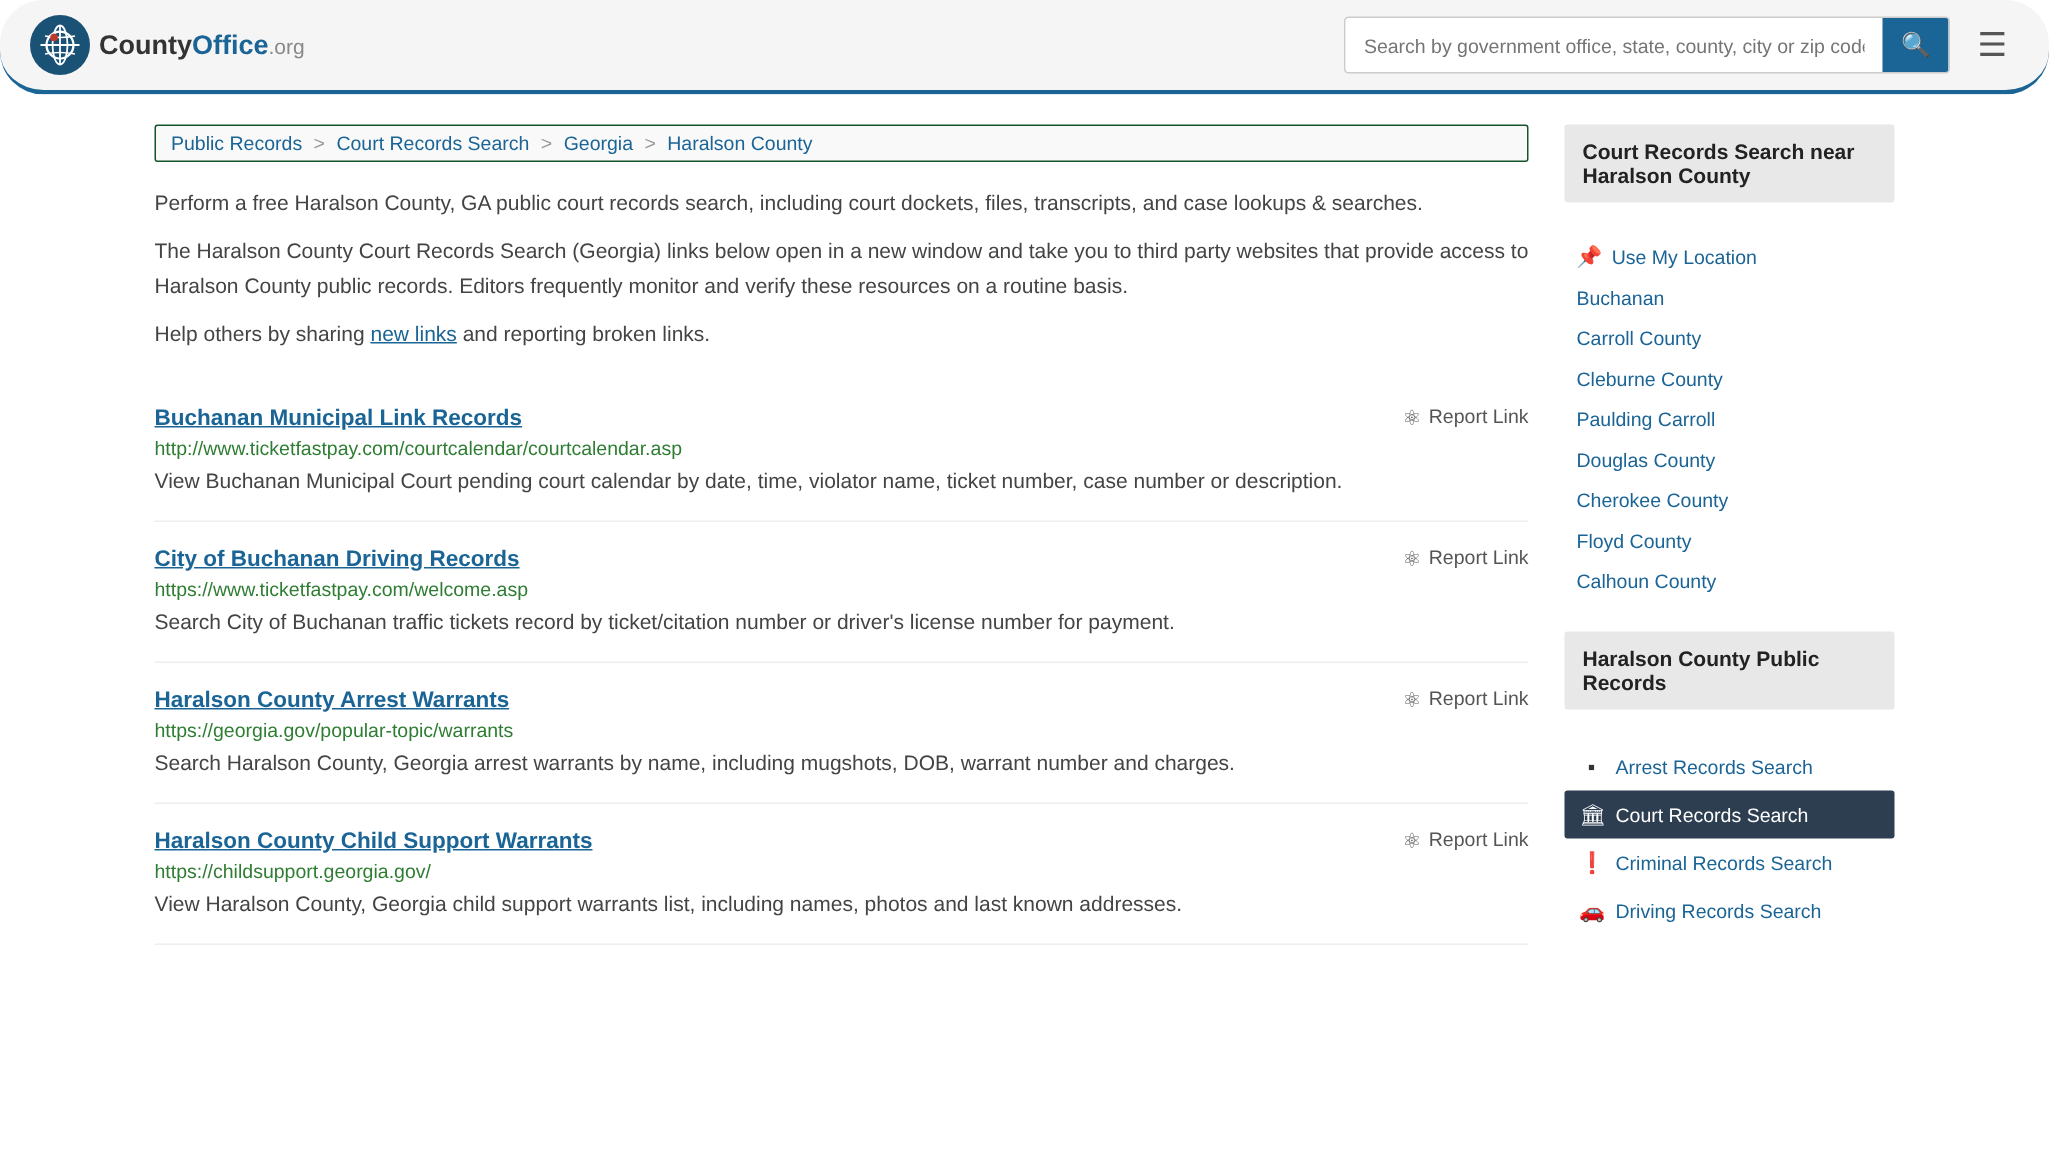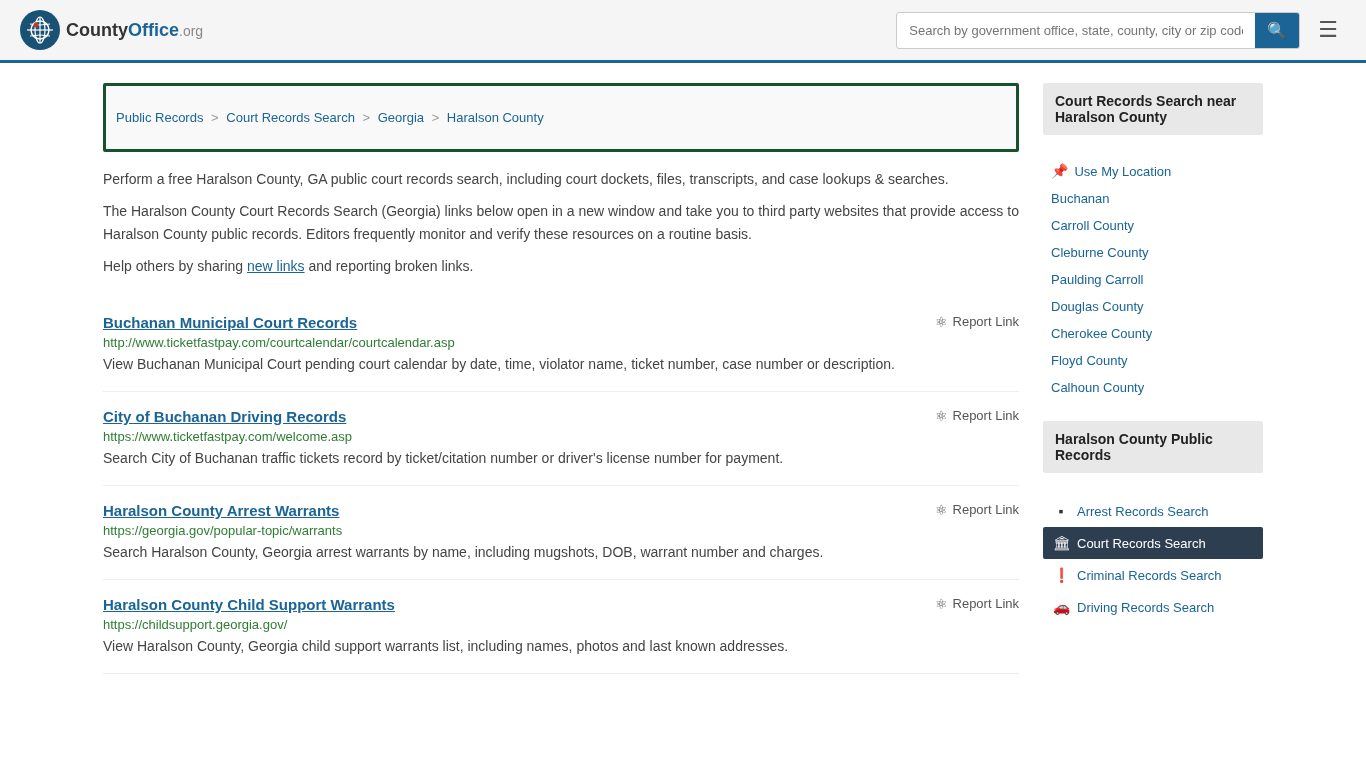--- a/index.html
+++ b/index.html
@@ -6,20 +6,21 @@
     body { font-family: Arial, sans-serif; font-size: 14px; color: #333; background: #fff; }
 
     
     .header {
       background: #f5f5f5;
       border-bottom: 3px solid #1a6496;
       padding: 10px 20px;
       display: flex;
       align-items: center;
       justify-content: space-between;
+      border-radius: 29px;
     }
     .logo-area {
       display: flex;
       align-items: center;
       gap: 6px;
     }
     .logo-circle {
       width: 40px;
       height: 40px;
       background: #1a5276;
@@ -92,23 +93,23 @@
     .page-title {
       font-size: 22px;
       font-weight: bold;
       color: #222;
       margin-bottom: 14px;
     }
     .breadcrumb {
       font-size: 13px;
       color: #666;
       margin-bottom: 16px;
-      padding: 24px 10px;
+      padding: 4px 10px;
       background: #f9f9f9;
-      border: 3px solid #14532d;
+      border: 1px solid #14532d;
       border-radius: 2px;
     }
     .breadcrumb a {
       color: #1a6496;
       text-decoration: none;
     }
     .breadcrumb span { color: #999; margin: 0 4px; }
 
     .intro-text {
       font-size: 14px;
@@ -279,21 +280,21 @@
     <p class="intro-text">Perform a free Haralson County, GA public court records search, including court dockets, files, transcripts, and case lookups &amp; searches.</p>
     <p class="intro-text">The Haralson County Court Records Search (Georgia) links below open in a new window and take you to third party websites that provide access to Haralson County public records. Editors frequently monitor and verify these resources on a routine basis.</p>
     <p class="intro-text">
       <span>Help others by sharing </span><a href="#">new links</a><span> and reporting broken links.</span>
     </p>
 
     <div class="records-list">
 
       <div class="record-item">
         <div class="record-header">
-          <a class="record-title" href="#">Buchanan Municipal Court Records</a>
+          <a class="record-title" href="#">Buchanan Municipal Link Records</a>
           <div class="report-link">
             <span class="report-icon">⚛</span>
             <span>Report Link</span>
           </div>
         </div>
         <div class="record-url">http://www.ticketfastpay.com/courtcalendar/courtcalendar.asp</div>
         <div class="record-desc">View Buchanan Municipal Court pending court calendar by date, time, violator name, ticket number, case number or description.</div>
       </div>
 
       <div class="record-item">

